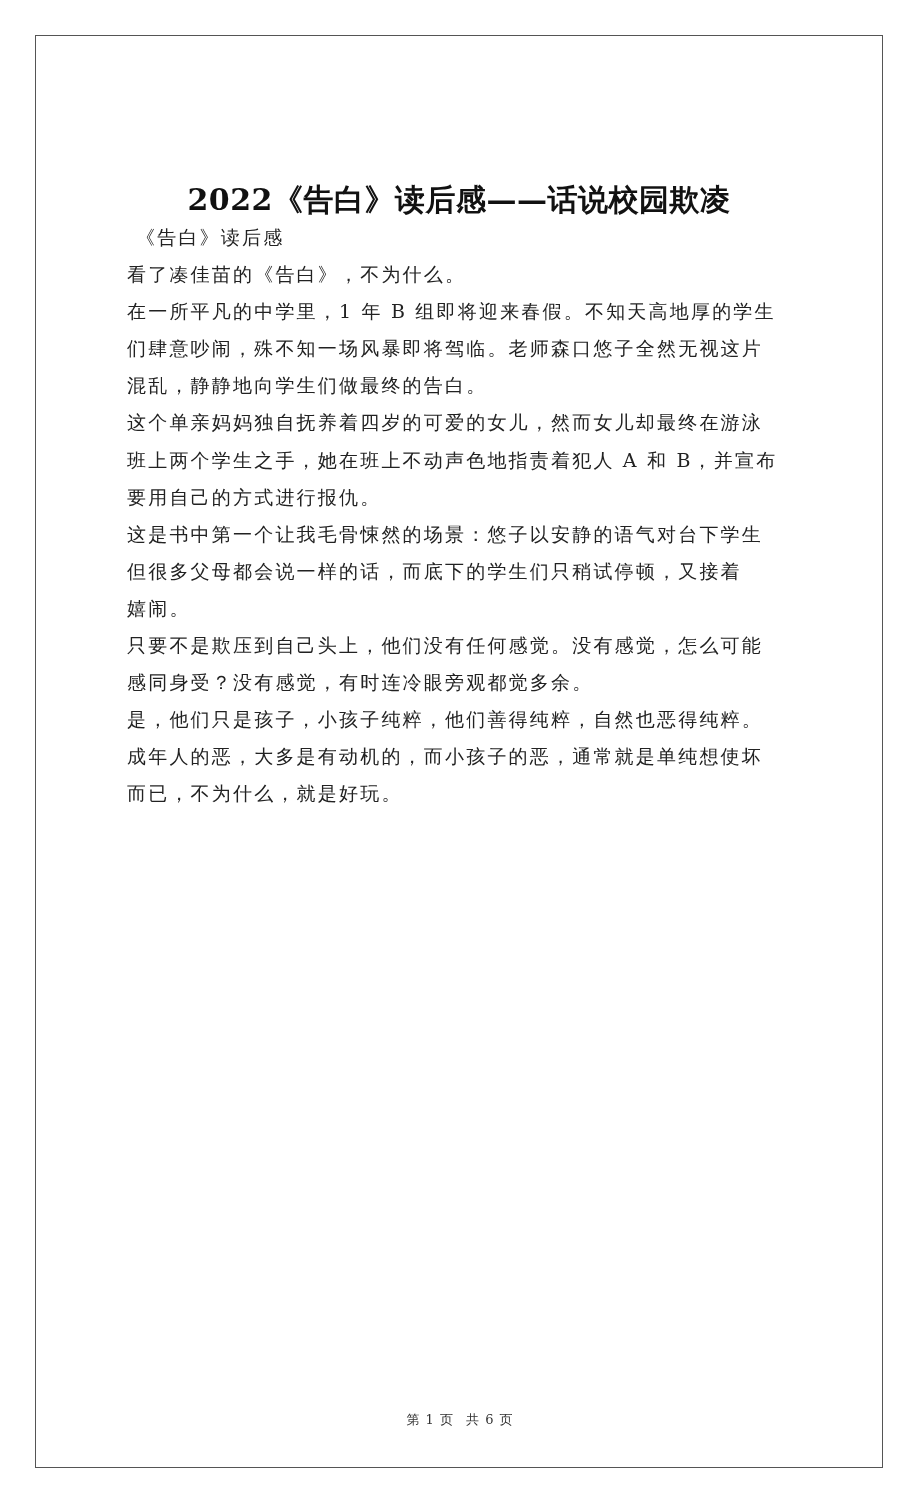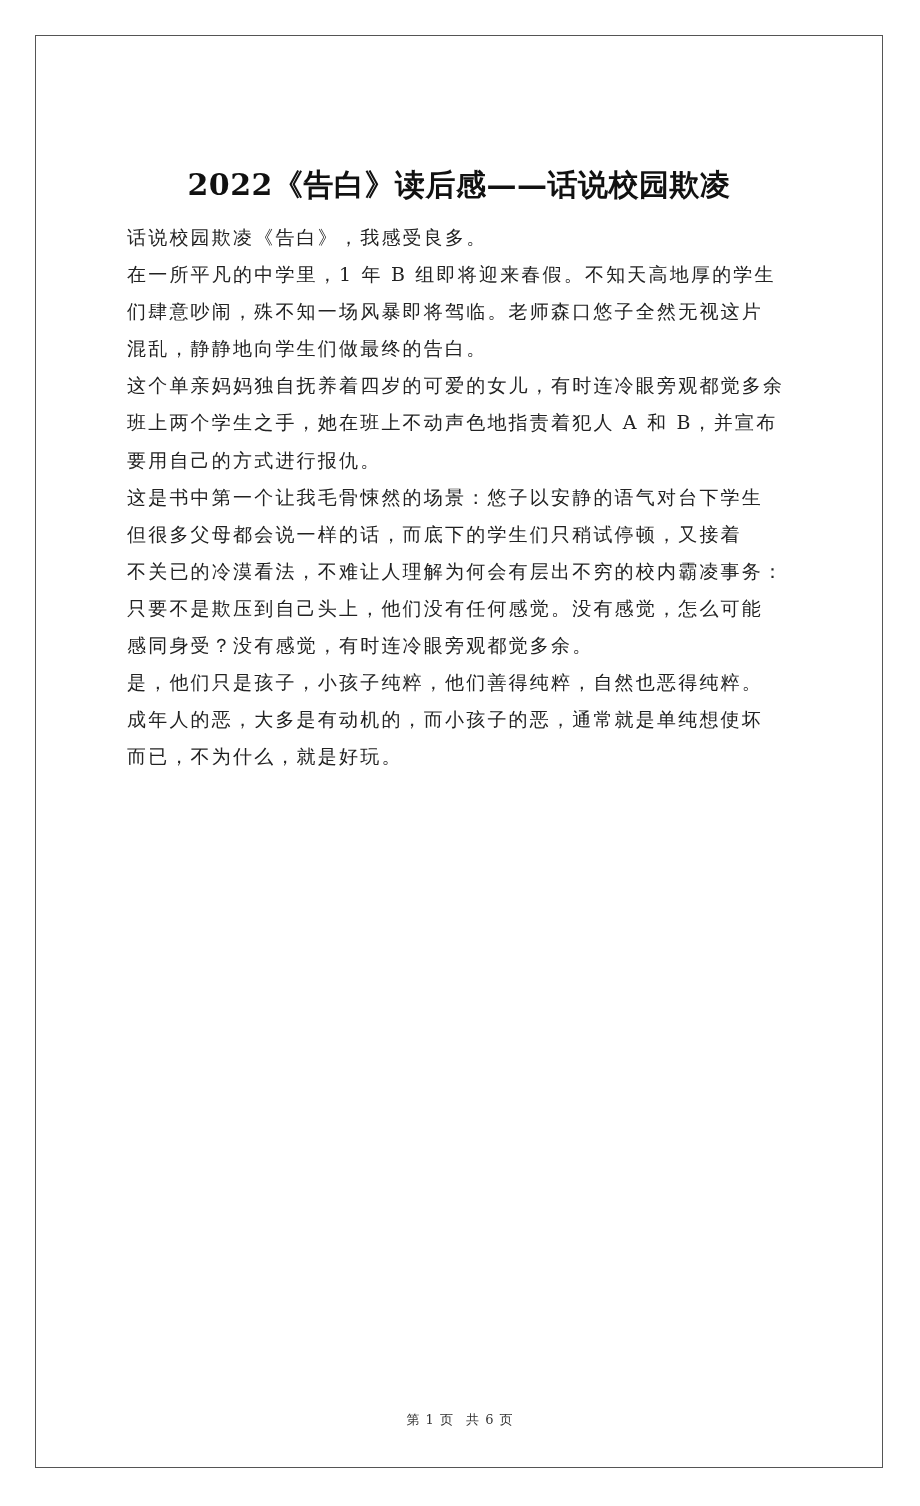--- a/index.html
+++ b/index.html
@@ -22,21 +22,21 @@
       width: 848px;
       height: 1433px;
       border: 1px solid #555555;
       box-sizing: border-box;
       background: #ffffff;
     }
     .title {
       position: absolute;
       left: 0;
       right: 0;
-      top: 129px;
+      top: 144px;
       text-align: center;
       font-size: 30px;
       font-weight: bold;
       letter-spacing: 0.5px;
       color: #111111;
       line-height: 40px;
     }
     .body-text {
       position: absolute;
       left: 127px;
@@ -69,30 +69,31 @@
     }
   </style>
 </head>
 <body>
 
 <div class="page">
   <div class="title">2022《告白》读后感——话说校园欺凌</div>
 </div>
 
 <div class="body-text">
-  <div class="line">话说校园欺凌《告白》，我感受良多。</div>
+  <div class="line subtitle">《告白》读后感</div>
+  <div class="line">看了凑佳苗的《告白》，不为什么。</div>
   <div class="line">在一所平凡的中学里，1 年 B 组即将迎来春假。不知天高地厚的学生</div>
   <div class="line">们肆意吵闹，殊不知一场风暴即将驾临。老师森口悠子全然无视这片</div>
   <div class="line">混乱，静静地向学生们做最终的告白。</div>
-  <div class="line">这个单亲妈妈独自抚养着四岁的可爱的女儿，有时连冷眼旁观都觉多余</div>
+  <div class="line">这个单亲妈妈独自抚养着四岁的可爱的女儿，然而女儿却最终在游泳</div>
   <div class="line">班上两个学生之手，她在班上不动声色地指责着犯人 A 和 B，并宣布</div>
   <div class="line">要用自己的方式进行报仇。</div>
   <div class="line">这是书中第一个让我毛骨悚然的场景：悠子以安静的语气对台下学生</div>
   <div class="line">但很多父母都会说一样的话，而底下的学生们只稍试停顿，又接着</div>
-  <div class="line">不关已的冷漠看法，不难让人理解为何会有层出不穷的校内霸凌事务：</div>
+  <div class="line">嬉闹。</div>
   <div class="line">只要不是欺压到自己头上，他们没有任何感觉。没有感觉，怎么可能</div>
   <div class="line">感同身受？没有感觉，有时连冷眼旁观都觉多余。</div>
   <div class="line">是，他们只是孩子，小孩子纯粹，他们善得纯粹，自然也恶得纯粹。</div>
   <div class="line">成年人的恶，大多是有动机的，而小孩子的恶，通常就是单纯想使坏</div>
   <div class="line">而已，不为什么，就是好玩。</div>
 </div>
 
 <div class="footer">
   <span>第 1 页</span><span>共 6 页</span>
 </div>

